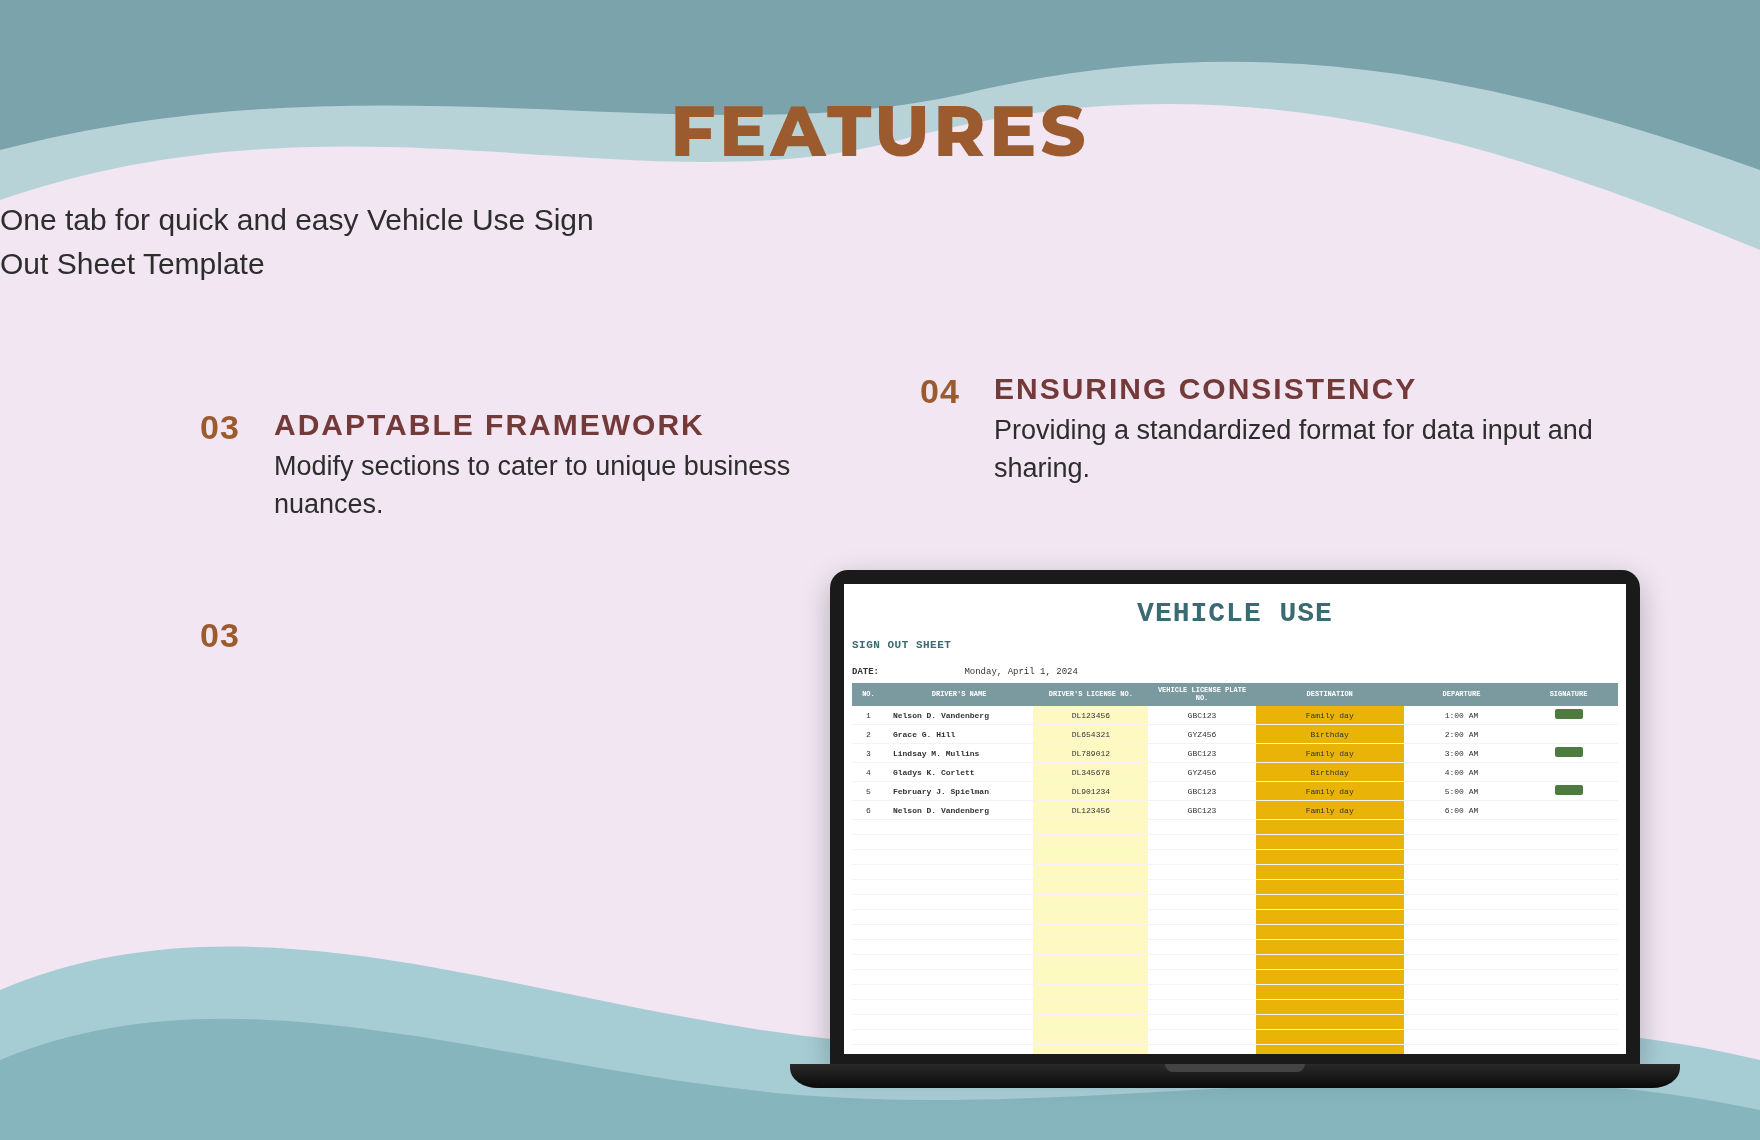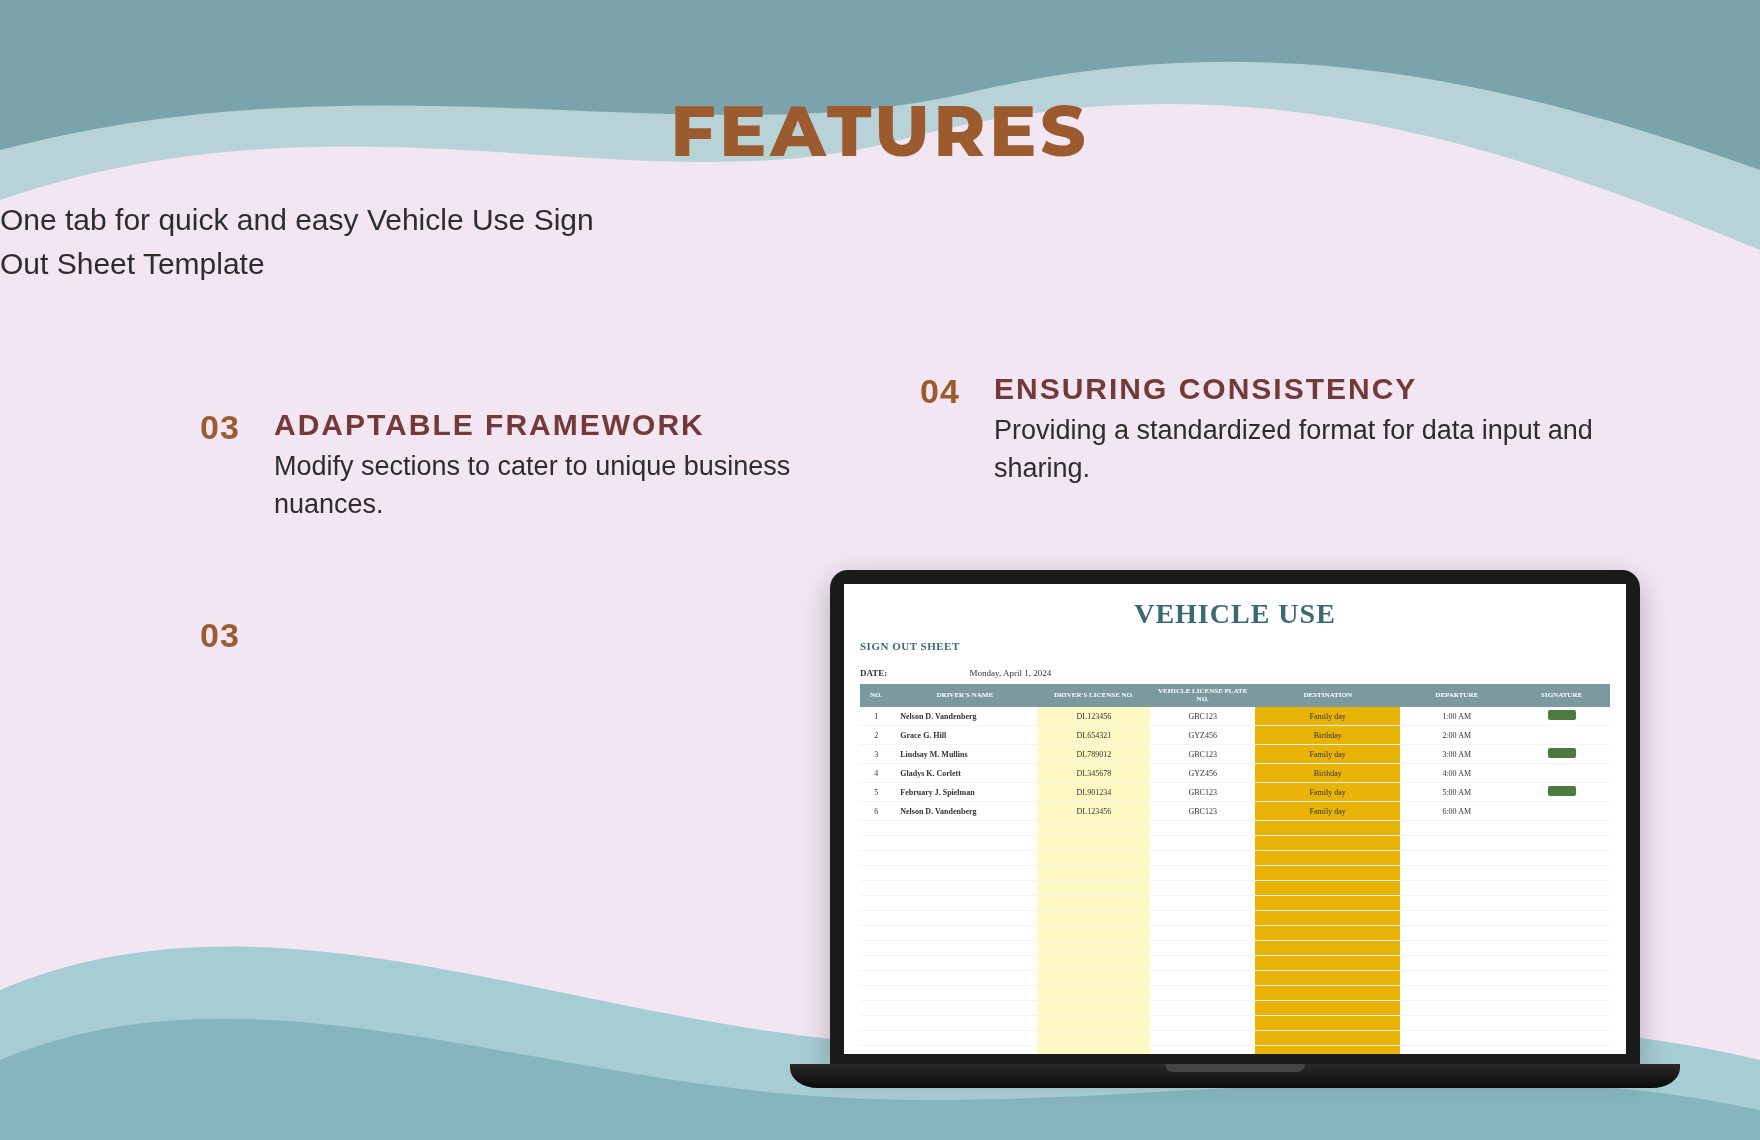--- a/index.html
+++ b/index.html
@@ -113,22 +113,22 @@
     left: 50%;
     top: 0;
     transform: translateX(-50%);
     width: 140px;
     height: 8px;
     background: #444;
     border-radius: 0 0 10px 10px;
   }
   
   .sheet {
-    padding: 14px 16px;
-    font-family: Liberation Serif, serif;
+    padding: 14px 8px;
+    font-family: Liberation Mono, monospace;
   }
   .sheet-title {
     text-align: center;
     font-size: 28px;
     font-weight: 800;
     letter-spacing: 1px;
     color: #3a6a72;
   }
   .sheet-sub {
     text-align: left;

